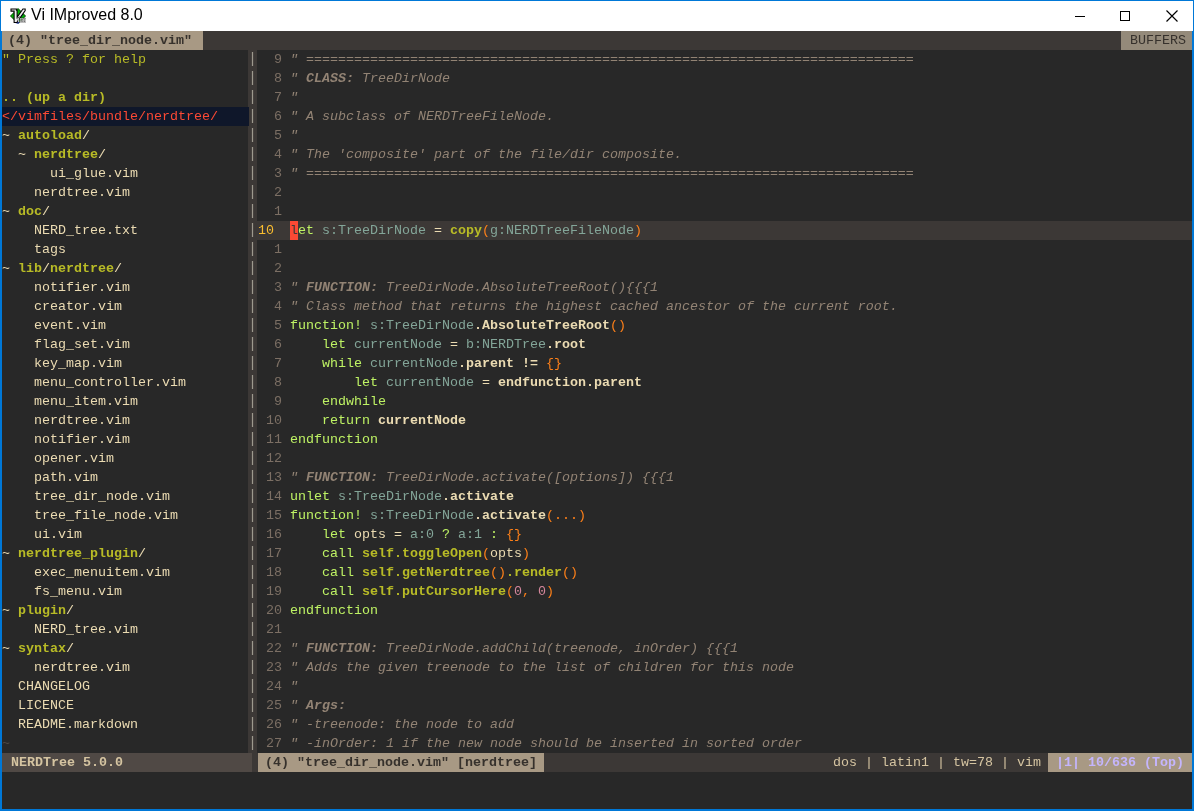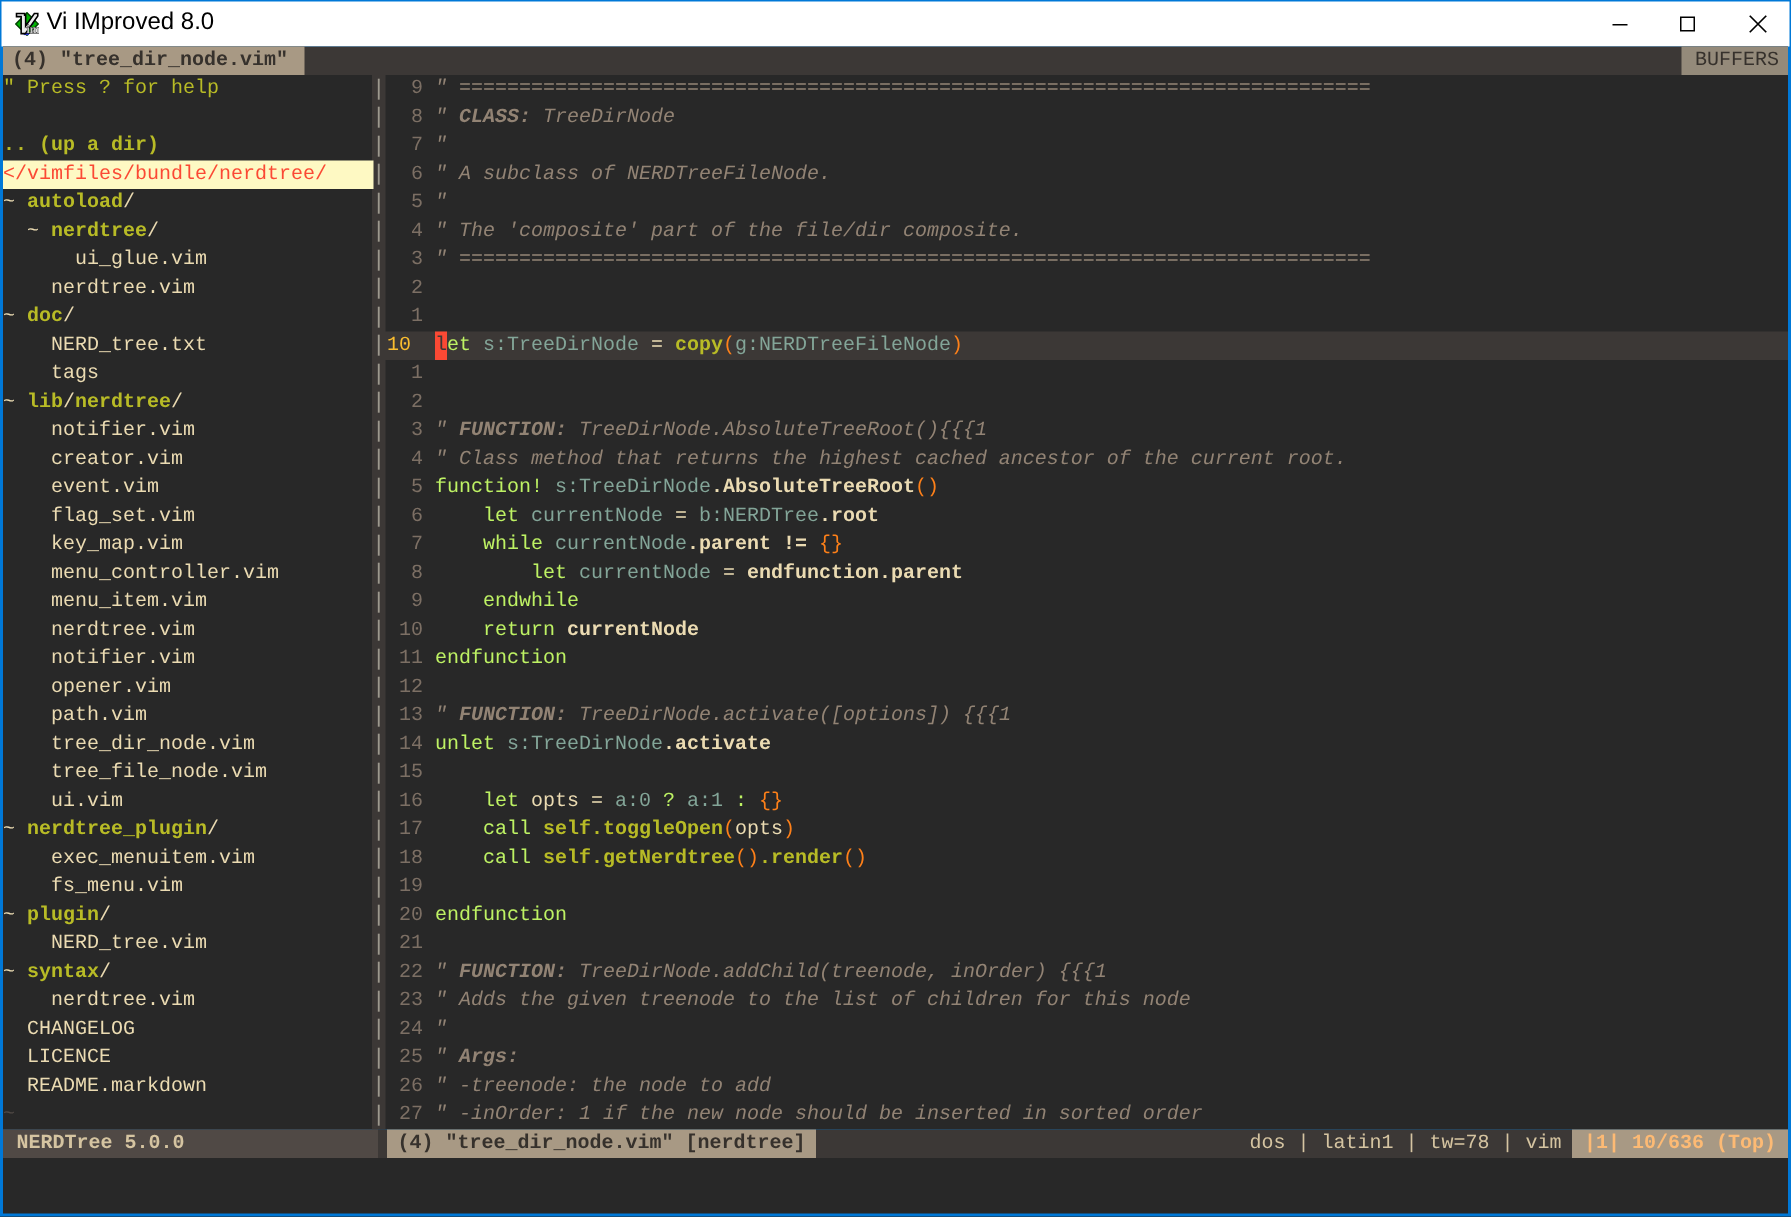--- a/index.html
+++ b/index.html
@@ -84,21 +84,21 @@
 |
 |
 |
 |
 |
 |
 |
 </div>
 <div class="r" style="left:0;top:0px"><span class="g">" Press ? for help</span></div>
 <div class="r" style="left:0;top:38px"><span class="gb">.. (up a dir)</span></div>
-<div class="r" style="left:0;top:57px;width:247px;background:#fef9c3"><span style="color:#fb4934">&lt;/vimfiles/bundle/nerdtree/</span></div>
+<div class="r" style="left:0;top:57px;width:247px;background:#0f172a"><span style="color:#fb4934">&lt;/vimfiles/bundle/nerdtree/</span></div>
 <div class="r" style="left:0;top:76px">~ <span class="gb">autoload</span>/</div>
 <div class="r" style="left:0;top:95px">  ~ <span class="gb">nerdtree</span>/</div>
 <div class="r" style="left:0;top:114px">      ui_glue.vim</div>
 <div class="r" style="left:0;top:133px">    nerdtree.vim</div>
 <div class="r" style="left:0;top:152px">~ <span class="gb">doc</span>/</div>
 <div class="r" style="left:0;top:171px">    NERD_tree.txt</div>
 <div class="r" style="left:0;top:190px">    tags</div>
 <div class="r" style="left:0;top:209px">~ <span class="gb">lib</span>/<span class="gb">nerdtree</span>/</div>
 <div class="r" style="left:0;top:228px">    notifier.vim</div>
 <div class="r" style="left:0;top:247px">    creator.vim</div>
@@ -162,27 +162,29 @@
 <div class="n" style="top:361px;line-height:19px">10</div>
 <div class="r" style="left:288px;top:361px">    <span class="k">return</span> <span class="fb">currentNode</span></div>
 <div class="n" style="top:380px;line-height:19px">11</div>
 <div class="r" style="left:288px;top:380px"><span class="k">endfunction</span></div>
 <div class="n" style="top:399px;line-height:19px">12</div>
 <div class="n" style="top:418px;line-height:19px">13</div>
 <div class="r" style="left:288px;top:418px"><span class="c">" </span><span class="cb">FUNCTION:</span><span class="c"> TreeDirNode.activate([options]) {{{1</span></div>
 <div class="n" style="top:437px;line-height:19px">14</div>
 <div class="r" style="left:288px;top:437px"><span class="k">unlet</span> <span class="v">s:TreeDirNode</span><span class="fb">.activate</span></div>
 <div class="n" style="top:456px;line-height:19px">15</div>
+<div class="r" style="left:288px;top:456px"><span class="k">function!</span> <span class="v">s:TreeDirNode</span><span class="fb">.activate</span><span class="o">(...)</span></div>
 <div class="n" style="top:475px;line-height:19px">16</div>
 <div class="r" style="left:288px;top:475px">    <span class="k">let</span> opts = <span class="v">a:0</span><span class="k"> ? </span><span class="v">a:1</span><span class="k"> : </span><span class="o">{}</span></div>
 <div class="n" style="top:494px;line-height:19px">17</div>
 <div class="r" style="left:288px;top:494px">    <span class="k">call</span> <span class="f">self.toggleOpen</span><span class="o">(</span>opts<span class="o">)</span></div>
 <div class="n" style="top:513px;line-height:19px">18</div>
 <div class="r" style="left:288px;top:513px">    <span class="k">call</span> <span class="f">self.getNerdtree</span><span class="o">()</span><span class="f">.render</span><span class="o">()</span></div>
 <div class="n" style="top:532px;line-height:19px">19</div>
+<div class="r" style="left:288px;top:532px">    <span class="k">call</span> <span class="f">self.putCursorHere</span><span class="o">(</span><span class="p">0</span><span class="o">, </span><span class="p">0</span><span class="o">)</span></div>
 <div class="n" style="top:551px;line-height:19px">20</div>
 <div class="r" style="left:288px;top:551px"><span class="k">endfunction</span></div>
 <div class="n" style="top:570px;line-height:19px">21</div>
 <div class="n" style="top:589px;line-height:19px">22</div>
 <div class="r" style="left:288px;top:589px"><span class="c">" </span><span class="cb">FUNCTION:</span><span class="c"> TreeDirNode.addChild(treenode, inOrder) {{{1</span></div>
 <div class="n" style="top:608px;line-height:19px">23</div>
 <div class="r" style="left:288px;top:608px"><span class="c">" Adds the given treenode to the list of children for this node</span></div>
 <div class="n" style="top:627px;line-height:19px">24</div>
 <div class="r" style="left:288px;top:627px"><span class="c">"</span></div>
 <div class="n" style="top:646px;line-height:19px">25</div>
@@ -192,14 +194,14 @@
 <div class="n" style="top:684px;line-height:19px">27</div>
 <div class="r" style="left:288px;top:684px"><span class="c">" -inOrder: 1 if the new node should be inserted in sorted order</span></div>
 </div>
 <div class="abs" id="status">
 <div class="abs" style="left:0;top:0;width:250px;height:19px;background:#504945"></div>
 <div class="abs" style="left:9px;top:0;height:19px;line-height:19px;color:#d5c4a1;font-weight:bold;white-space:pre">NERDTree 5.0.0</div>
 <div class="abs" style="left:256px;top:0;width:286px;height:19px;background:#a89984"></div>
 <div class="abs" style="left:263px;top:0;height:19px;line-height:19px;color:#36312c;font-weight:bold;white-space:pre">(4) "tree_dir_node.vim" [nerdtree]</div>
 <div class="abs" style="left:831px;top:0;height:19px;line-height:19px;color:#d5c4a1;white-space:pre">dos | latin1 | tw=78 | vim</div>
 <div class="abs" style="left:1046px;top:0;width:144px;height:19px;background:#a89984"></div>
-<div class="abs" style="left:1054px;top:0;height:19px;line-height:19px;color:#fdba74;font-weight:bold;white-space:pre">|1| 10/636 (Top)</div>
+<div class="abs" style="left:1054px;top:0;height:19px;line-height:19px;color:#c4b5fd;font-weight:bold;white-space:pre">|1| 10/636 (Top)</div>
 </div>
 <div class="abs" id="cmd"></div>
 </body></html>

